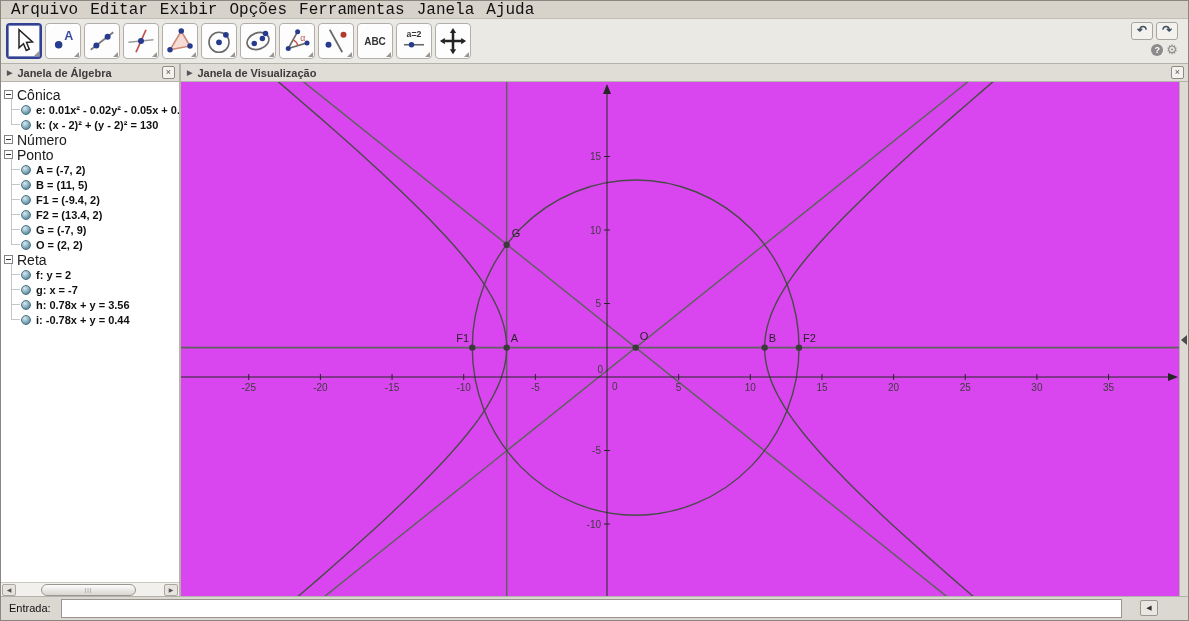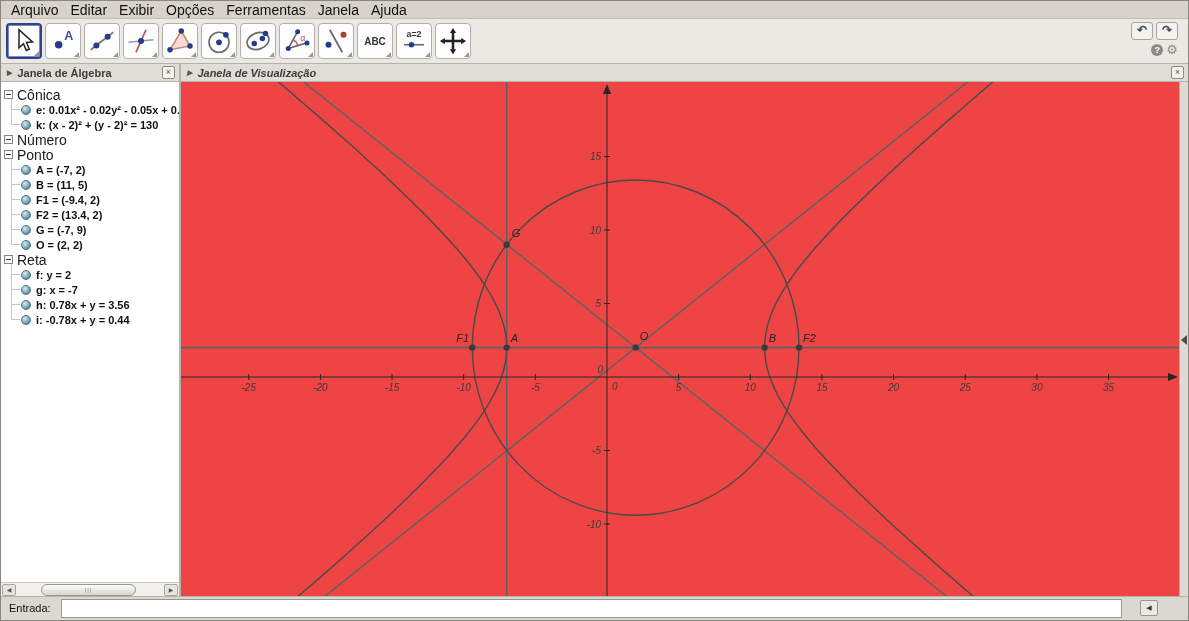--- a/index.html
+++ b/index.html
@@ -1,21 +1,21 @@
 <!DOCTYPE html>
 <html><head>
 <meta charset="utf-8">
 <style>
   * { margin:0; padding:0; box-sizing:border-box; }
   html,body { width:1189px; height:621px; font-family:"Liberation Sans", sans-serif; }
   #window { position:relative; width:1189px; height:621px; background:#fff; border:1px solid #8a8680; overflow:hidden; }
 
   
   #menubar { position:absolute; left:0; top:0; right:0; height:18px; background:#d7d3cb; border-bottom:1px solid #c2beb6; display:flex; align-items:center; padding-left:4px; }
-  .menu-item { font-size:14px; color:#111; padding:1px 6px; cursor:default; }
+  .menu-item { font-size:16px; color:#111; padding:1px 6px; cursor:default;font-family:Liberation Mono, monospace; }
 
   
   #toolbar { position:absolute; left:0; top:18px; right:0; height:45px; background:#ebe9e4; border-bottom:1px solid #b5b2ac; }
   #tools { position:absolute; left:5px; top:4px; display:flex; gap:3px; }
   .tool-btn { position:relative; width:36px; height:36px; background:#fdfdfd; border:1px solid #b3afa8; border-radius:4px; display:flex; align-items:center; justify-content:center; }
   .tool-btn.selected { border:2px solid #32418f; box-shadow:0 0 0 1px #7c87c2 inset; }
   .tool-btn .dd { position:absolute; right:1px; bottom:1px; width:0; height:0; border-left:5px solid transparent; border-bottom:5px solid #9a968f; }
   .toolbar-right { position:absolute; right:10px; top:3px; width:52px; }
   .tb-row { display:flex; justify-content:flex-end; gap:3px; }
   .mini-btn { width:22px; height:18px; background:#f4f2ee; border:1px solid #a9a59e; border-radius:3px; font-size:12px; line-height:15px; text-align:center; color:#41505f; font-weight:bold; }
@@ -43,21 +43,21 @@
   .hollow { width:9px; height:9px; border-radius:50%; flex:none; margin-right:5px; background:#fff; border:1.5px solid #8a8a8a; }
   .ti-text { font-size:11px; font-weight:bold; color:#101010; }
 
   #alg-hscroll { position:absolute; left:0; bottom:0; right:0; height:14px; background:#f2f0ec; border-top:1px solid #cac7c1; }
   .sb-arrow { position:absolute; top:1px; width:14px; height:12px; background:#e7e4df; border:1px solid #aba79f; border-radius:2px; font-size:6px; color:#555; text-align:center; line-height:11px; }
   #sb-left { left:1px; } #sb-right { right:1px; }
   #sb-thumb { position:absolute; left:40px; top:1px; width:95px; height:12px; border:1px solid #9a978f; border-radius:6px; background:linear-gradient(#fdfdfd,#d8d5cf); font-size:6px; letter-spacing:1px; color:#8a8a8a; text-align:center; line-height:11px; }
 
   #splitter { position:absolute; left:178px; top:0; width:2px; height:100%; background:#b5b2ac; }
 
-  #graphics-panel { position:absolute; left:180px; top:0; right:0; height:100%; background:#ef4444;font-style:italic; }
+  #graphics-panel { position:absolute; left:180px; top:0; right:0; height:100%; background:#d946ef; }
   #plot-area { position:absolute; left:0; top:18px; right:9px; bottom:0; }
   #right-strip { position:absolute; right:0; top:18px; bottom:0; width:9px; background:#dedad4; border-left:1px solid #b5b2ac; }
   #strip-arrow { position:absolute; top:253px; left:1px; width:0; height:0; border-top:5px solid transparent; border-bottom:5px solid transparent; border-right:6px solid #4c4c4c; }
 
   
   #inputbar { position:absolute; left:0; bottom:0; right:0; height:24px; background:#dbd7d1; border-top:1px solid #b5b2ac; }
   #input-label { position:absolute; left:8px; top:5px; font-size:11px; color:#111; }
   #input-field { position:absolute; left:60px; right:66px; top:2px; height:19px; border:1px solid #9a968f; background:#fff; font-size:11px; padding:0 3px; font-family:"Liberation Sans",sans-serif; }
   #input-help-btn { position:absolute; right:30px; top:3px; width:18px; height:16px; background:#eae7e2; border:1px solid #9a968f; border-radius:2px; font-size:7px; color:#333; text-align:center; line-height:14px; }
 

